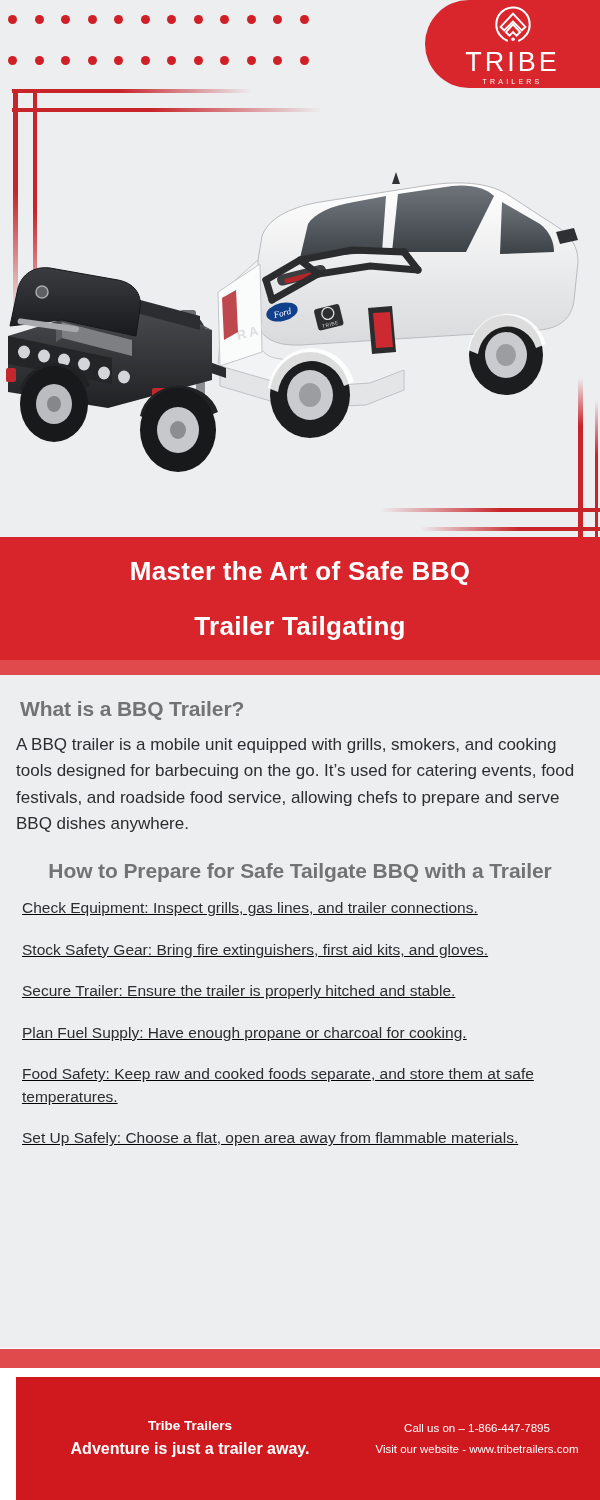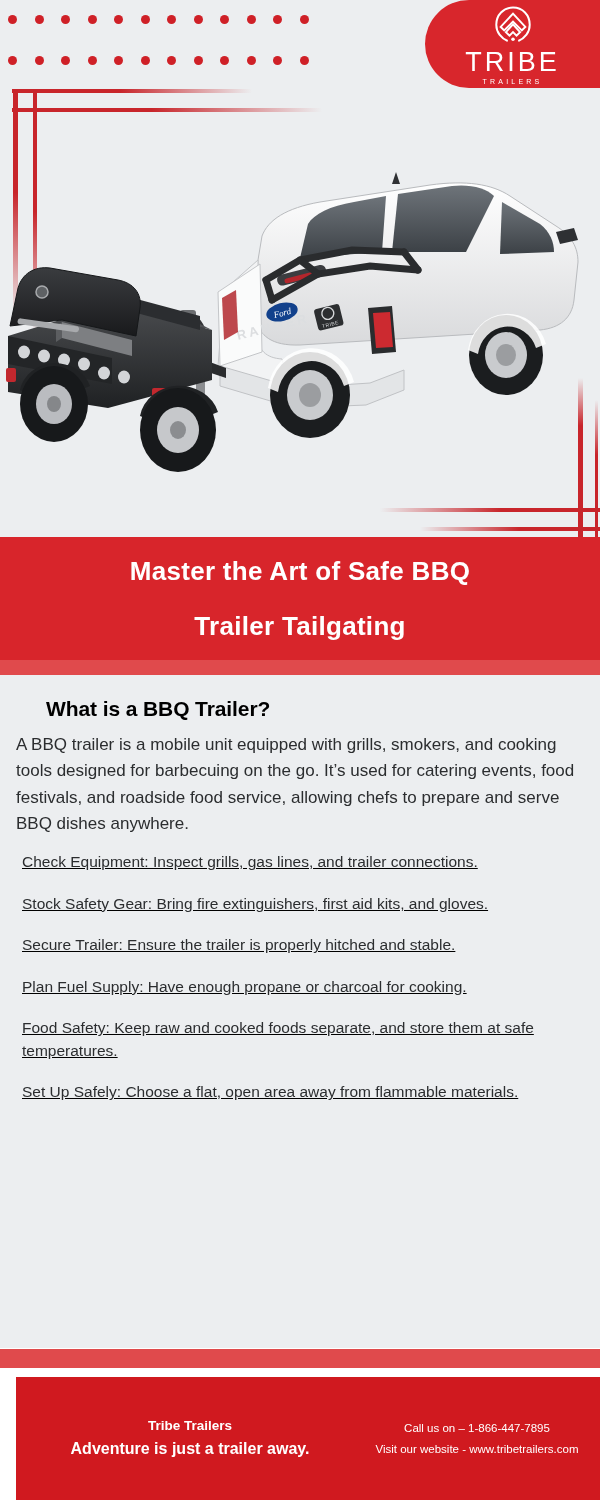--- a/index.html
+++ b/index.html
@@ -70,22 +70,22 @@
   .title-line {
     color: #ffffff; font-size: 26px; font-weight: bold;
     letter-spacing: 0.3px; line-height: 1.0; text-align: center;
   }
   .title-line.first { margin-bottom: 29px; }
   .band-strip { position: absolute; left: 0; top: 660px; width: 600px; height: 15px; background: #e04a4c; }
 
   
   .content { position: absolute; left: 0; top: 675px; width: 600px; }
   .sec-head {
-    font-size: 21px; font-weight: bold; color: #000000;
-    padding: 22px 0 0 20px; letter-spacing: -0.1px; margin-left: 26px;
+    font-size: 21px; font-weight: bold; color: #737373;
+    padding: 22px 0 0 20px; letter-spacing: -0.1px;
   }
   .sec-head.center { text-align: center; padding-left: 0; }
   .para {
     font-size: 17px; color: #2b2d2f; line-height: 1.55;
     padding: 11px 22px 0 16px;
   }
   .steps { padding: 14px 18px 0 22px; text-decoration: underline; }
   .step {
     font-size: 15.5px; color: #2b2d2f; line-height: 1.45;
     margin-bottom: 19px;
@@ -358,20 +358,21 @@
     <div class="title-line first">Master the Art of Safe BBQ</div>
     <div class="title-line">Trailer Tailgating</div>
   </div>
   <div class="band-strip"></div>
 
   <div class="content">
 
     <div class="sec-head">What is a BBQ Trailer?</div>
     <div class="para">A BBQ trailer is a mobile unit equipped with grills, smokers, and cooking tools designed for barbecuing on the go. It’s used for catering events, food festivals, and roadside food service, allowing chefs to prepare and serve BBQ dishes anywhere.</div>
 
+    <div class="sec-head center">How to Prepare for Safe Tailgate BBQ with a Trailer</div>
 
     <div class="steps">
       <div class="step">Check Equipment: Inspect grills, gas lines, and trailer connections.</div>
       <div class="step">Stock Safety Gear: Bring fire extinguishers, first aid kits, and gloves.</div>
       <div class="step">Secure Trailer: Ensure the trailer is properly hitched and stable.</div>
       <div class="step">Plan Fuel Supply: Have enough propane or charcoal for cooking.</div>
       <div class="step">Food Safety: Keep raw and cooked foods separate, and store them at safe temperatures.</div>
       <div class="step">Set Up Safely: Choose a flat, open area away from flammable materials.</div>
     </div>
   </div>

